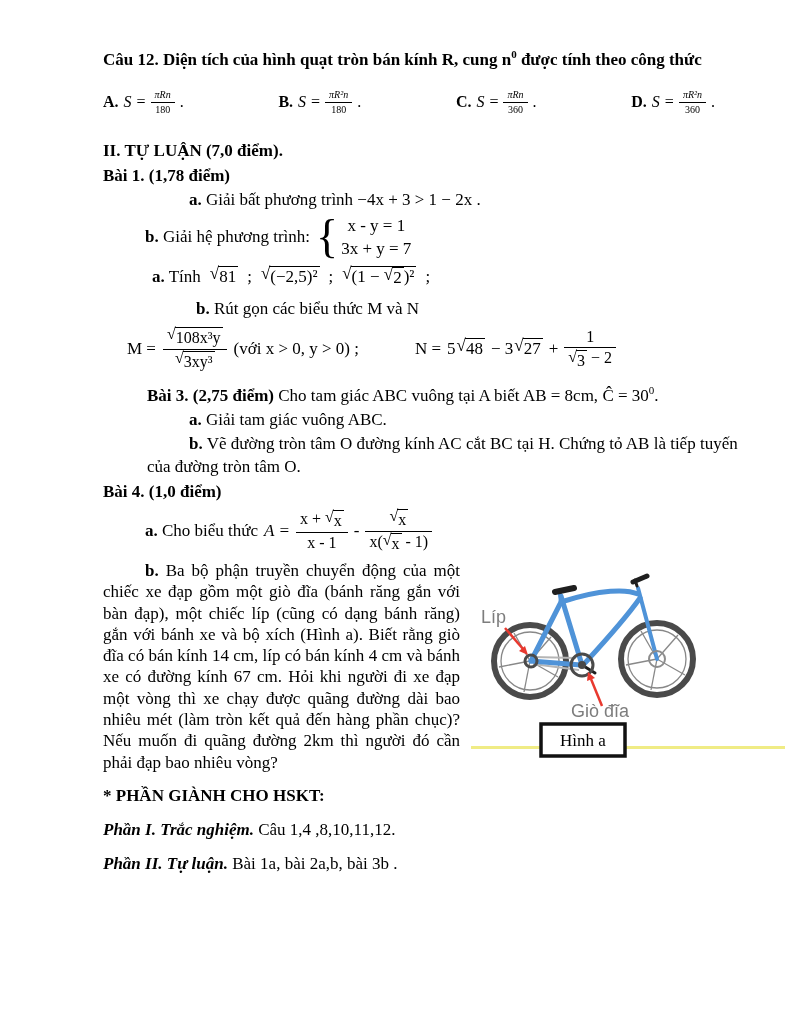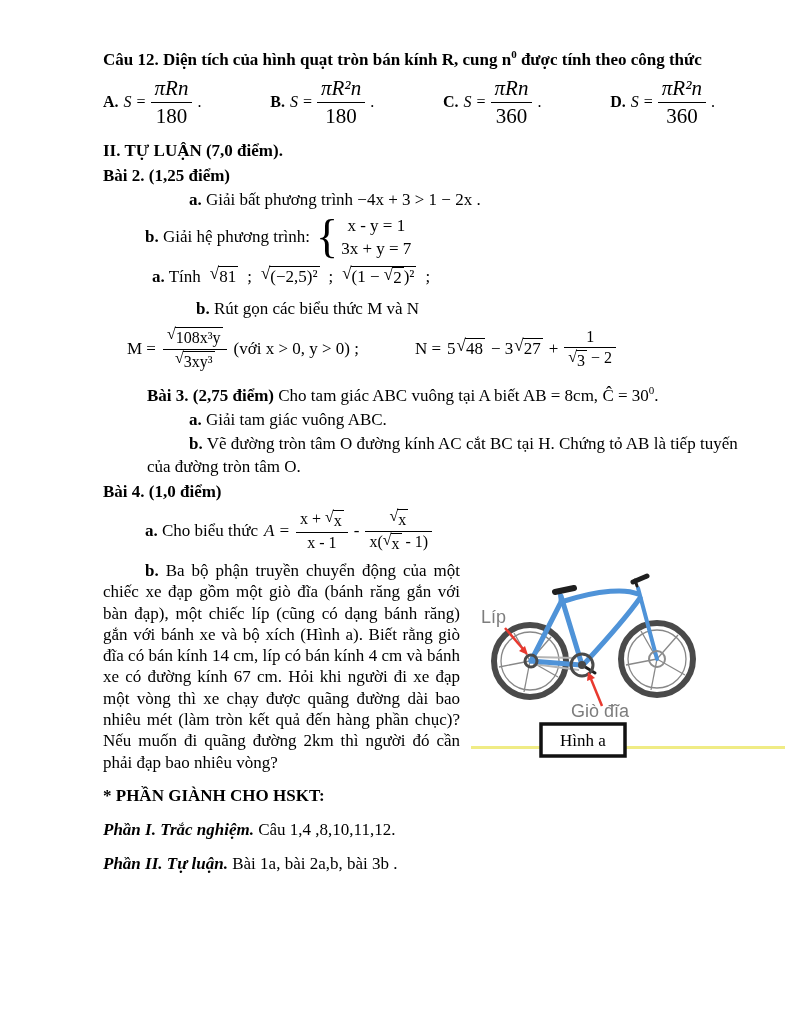--- a/index.html
+++ b/index.html
@@ -15,21 +15,21 @@
   .b { font-weight:bold; }
   .bi { font-weight:bold; font-style:italic; }
   .it { font-style:italic; }
   sup { font-size:11px; vertical-align:super; line-height:0; }
 
   
   .q12-head { width:620px; font-weight:bold; line-height:23px; }
   .options { width:612px; display:flex; justify-content:space-between; align-items:center; margin-top:9px; height:44px; }
   .opt { display:inline-flex; align-items:center; gap:5px; font-size:16px; }
   .opt .var { font-style:italic; }
-  .frac { display:inline-block; text-align:center; vertical-align:middle; font-size:21px; line-height:1.15; }
+  .frac { display:inline-block; text-align:center; vertical-align:middle; font-size:10px; line-height:1.15; }
   .frac .num { display:block; border-bottom:1.2px solid #000; padding:0 4px 1px; }
   .frac .den { display:block; padding:1px 4px 0; }
   .opt .frac .num { font-style:italic; }
 
   
   .line { line-height:23px; margin-top:1px;margin-left:44px; }
   .sec-title { font-weight:bold; line-height:23px; margin-top:15px; }
   .bai-title { font-weight:bold; line-height:23px; margin-top:2px; }
   .ind { padding-left:42px; }
   .ind2 { padding-left:49px; }
@@ -109,21 +109,21 @@
       <span class="frac">
           <span class="num">πR²n</span>
           <span class="den">360</span>
         </span>
       <span>.</span>
     </span>
   </div>
 
   <div class="sec-title content">II. TỰ LUẬN (7,0 điểm).</div>
 
-  <div class="bai-title content">Bài 2. (1,25 điểm)</div>
+  <div class="bai-title content">Bài 1. (1,78 điểm)</div>
   <div class="line ind content"><span class="b">a.</span><span> Giải bất phương trình </span><span>−4x + 3 &gt; 1 − 2x</span><span> .</span></div>
   <div class="sys-row ind content">
     <span><span class="b">b.</span><span> Giải hệ phương trình: </span></span>
     <span class="system">
       <span class="brace">{</span>
       <span class="eqs">
         <span>x - y = 1</span>
         <span>3x + y = 7</span>
       </span>
     </span>

